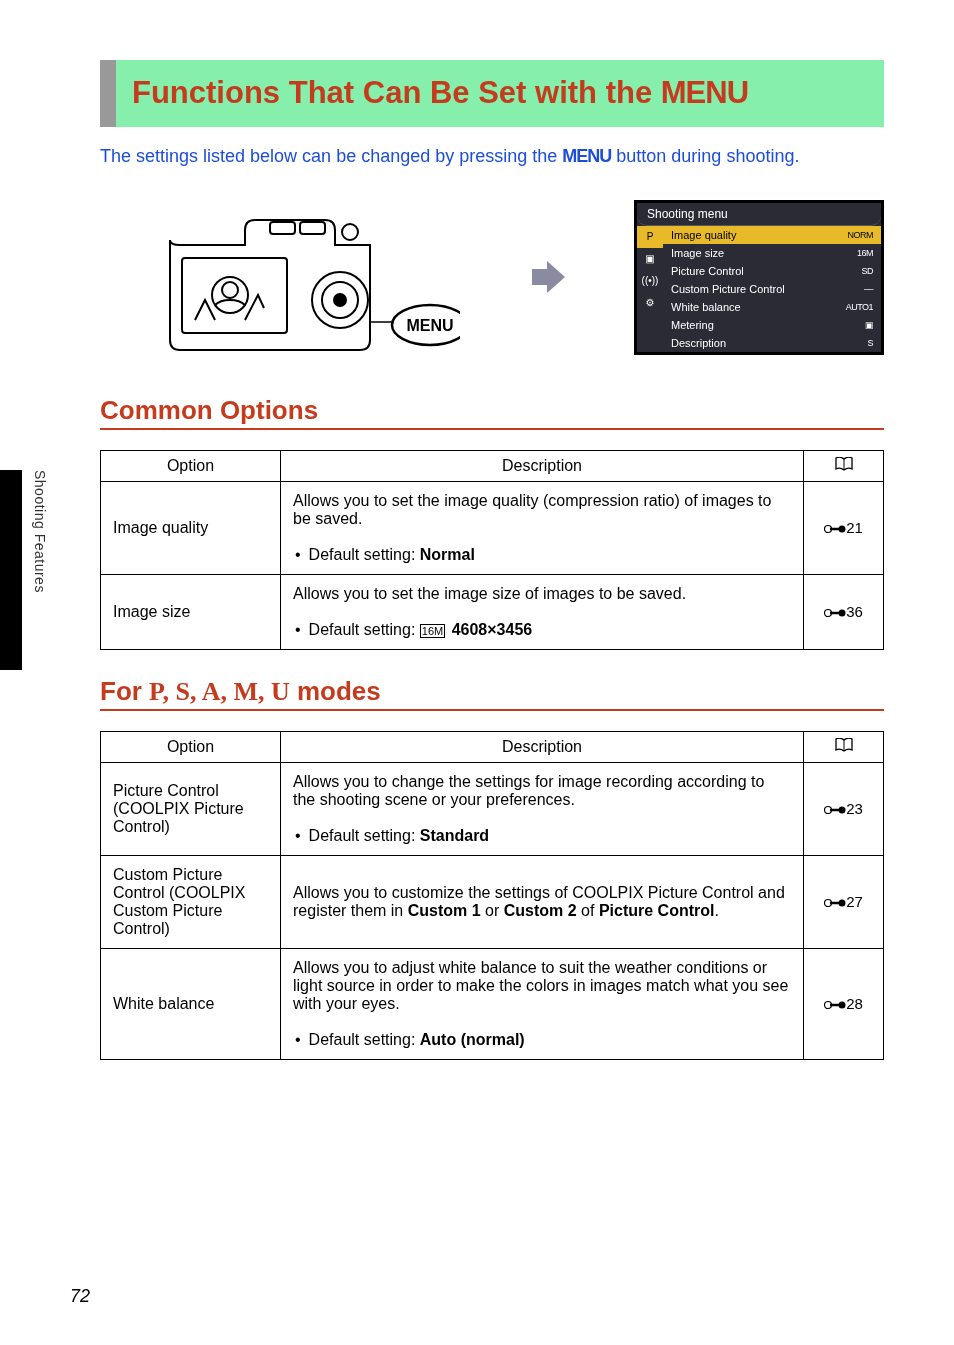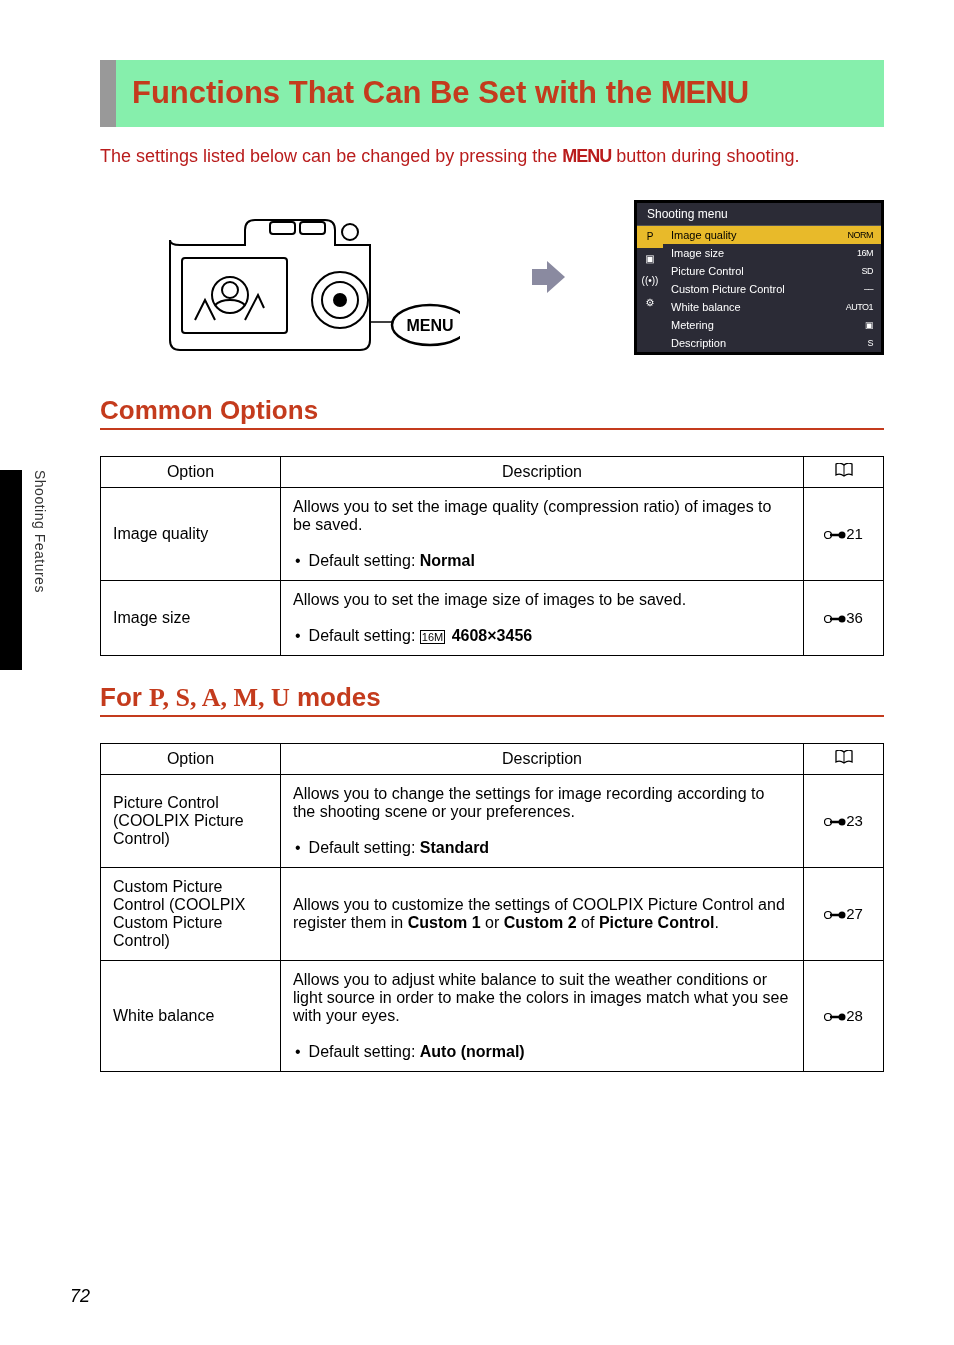--- a/index.html
+++ b/index.html
@@ -29,21 +29,21 @@
     }
     .title-section .menu-word {
       font-family: Arial, sans-serif;
       font-weight: bold;
       letter-spacing: -1px;
     }
     .intro {
       font-size: 18px;
       line-height: 1.5;
       margin-bottom: 20px;
-      color: #b91c1c;
+      color: #1d4ed8;
       font-weight: 300;
     }
     .intro .menu-inline {
       font-weight: bold;
       letter-spacing: -1px;
     }
     .diagram-row {
       display: flex;
       align-items: center;
       justify-content: space-between;
@@ -63,20 +63,21 @@
       width: 250px;
       background: #2b2b36;
       border: 3px solid #000;
       font-size: 12px;
       color: #fff;
     }
     .lcd-header {
       padding: 4px 10px;
       background: #2b2b36;
       border-bottom: 1px solid #555;
+      border-radius: 10px;
     }
     .lcd-body {
       display: flex;
     }
     .lcd-sidebar {
       width: 26px;
       background: #2b2b36;
       display: flex;
       flex-direction: column;
     }
@@ -109,21 +110,21 @@
     .lcd-item .val {
       font-size: 9px;
       letter-spacing: -0.5px;
     }
     h2 {
       color: #c43b1d;
       font-size: 26px;
       font-weight: bold;
       border-bottom: 2px solid #c43b1d;
       padding-bottom: 2px;
-      margin-bottom: 26px;
+      margin-bottom: 20px;
     }
     h2.sub {
       margin-top: 26px;
     }
     .mode-letters {
       font-family: Liberation Serif, serif;
       font-weight: bold;
     }
     table {
       width: 100%;

